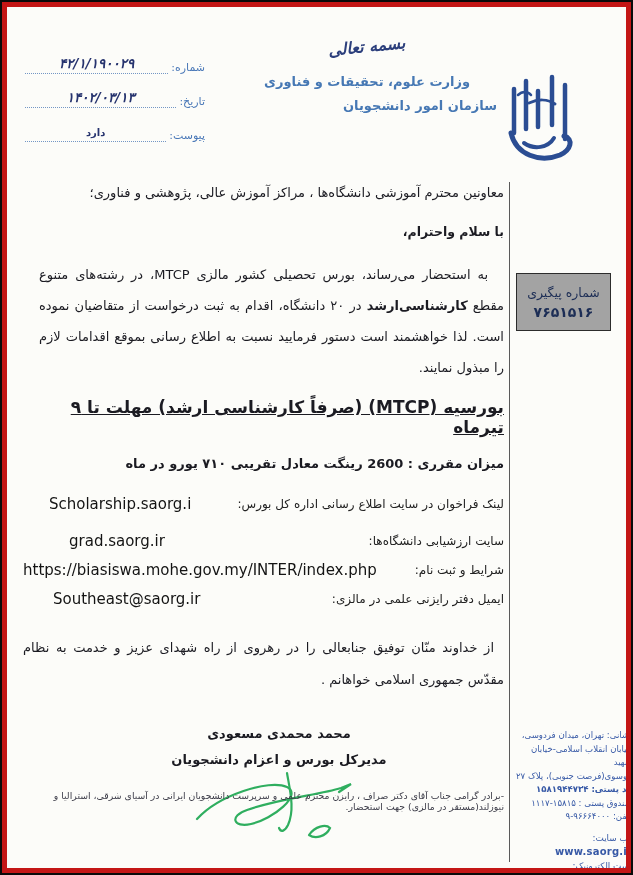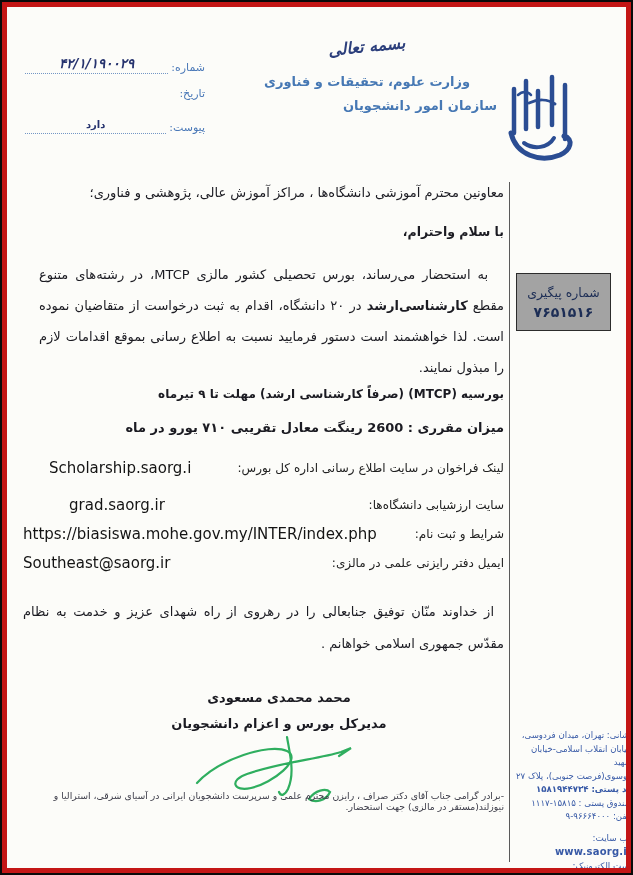--- a/index.html
+++ b/index.html
@@ -32,30 +32,30 @@
             display:flex;flex-direction:column;align-items:center;justify-content:center;direction:rtl;background:#a3a3a3;}
   .tracking .tlabel{font-size:12.5px;color:#1c2d55;}
   .tracking .tnum{font-size:14px;font-weight:bold;color:#1c2d55;margin-top:4px;letter-spacing:1px;}
 
   
   .body{position:absolute;left:16px;top:178px;width:481px;direction:rtl;text-align:right;color:#1b1b22;}
   .addressee{font-size:13px;font-weight:normal;}
   .salutation{font-size:12.5px;font-weight:bold;margin-top:24px;}
   .para{margin-top:20px;font-size:13px;line-height:31px;text-align:justify;text-indent:16px;margin-left:16px;}
   .para b{font-weight:bold;}
-  .hl1{margin-top:4px;font-size:12px;font-weight:bold;}
+  .hl1{margin-top:14px;font-size:17px;font-weight:bold;text-decoration:underline;}
   .hl2{margin-top:19px;font-size:13px;font-weight:bold;}
   .links{margin-top:24px;}
   .lrow{display:flex;justify-content:space-between;align-items:center;margin-bottom:11px;}
   .lrow:first-child{margin-bottom:19px;}
   .llabel{font-size:12px;color:#222;}
   .lurl{font-size:15px;color:#141414;direction:ltr;unicode-bidi:embed;}
   .lrow:nth-child(1) .lurl{margin-left:26px;}
   .lrow:nth-child(2) .lurl{margin-left:46px;}
-  .lrow:nth-child(4) .lurl{}
+  .lrow:nth-child(4) .lurl{margin-left:30px;}
   .closing{margin-top:24px;font-size:13px;line-height:32px;text-align:justify;text-indent:10px;}
   .sig{width:250px;margin:30px 100px 0 auto;text-align:center;}
   .signame{font-size:13px;font-weight:bold;}
   .sigtitle{font-size:13px;font-weight:bold;margin-top:11px;}
   .sigscribble{margin-top:0;}
 
   
   .ccnote{position:absolute;left:8px;top:783px;width:489px;direction:rtl;text-align:right;
           font-size:9.3px;color:#3c3c48;}
 
@@ -75,20 +75,23 @@
 
     <div class="meta">
       <div class="mrow">
         <span class="mlabel">شماره:</span>
         <span class="mval">
           <span class="mnum">۴۲/۱/۱۹۰۰۲۹</span>
         </span>
       </div>
       <div class="mrow">
         <span class="mlabel">تاریخ:</span>
+        <span class="mval">
+          <span class="mnum">۱۴۰۲/۰۳/۱۳</span>
+        </span>
       </div>
       <div class="mrow small">
         <span class="mlabel">پیوست:</span>
         <span class="mval">
           <span class="mnum">دارد</span>
         </span>
       </div>
     </div>
 
     <div class="centerhead">

